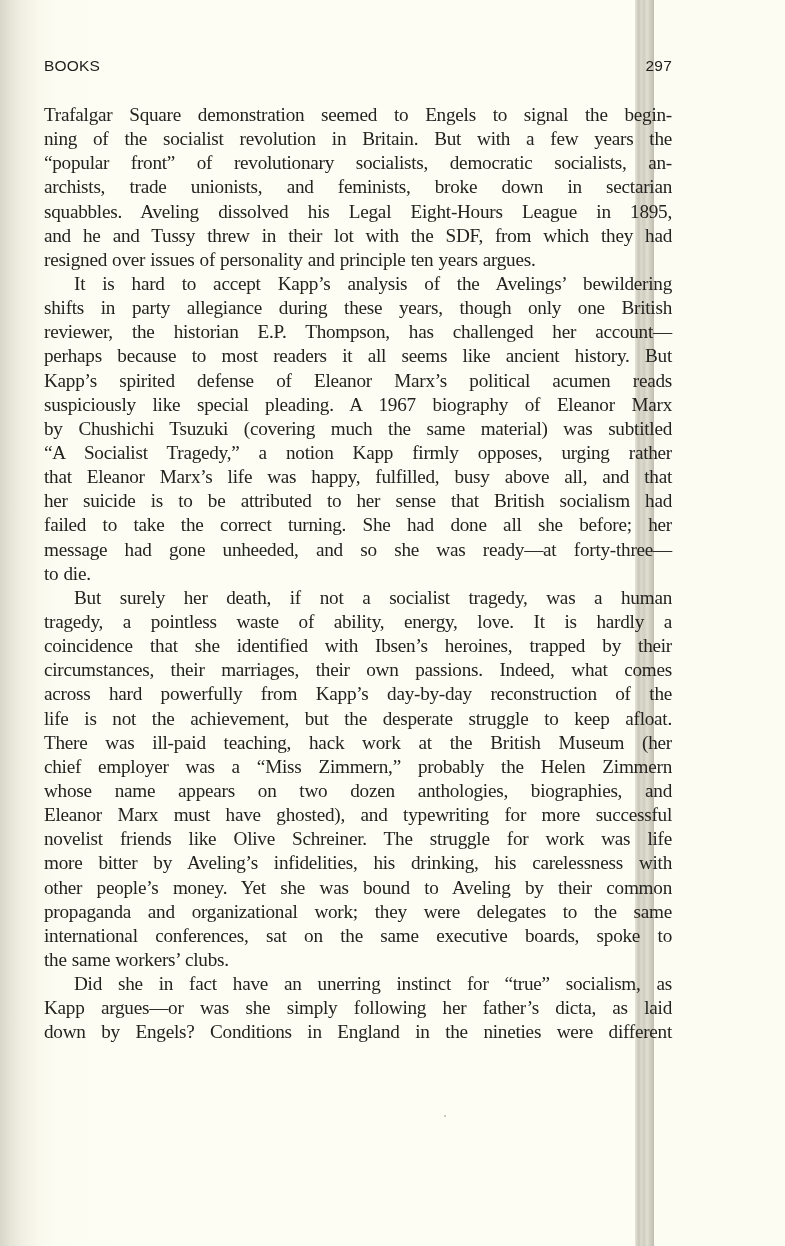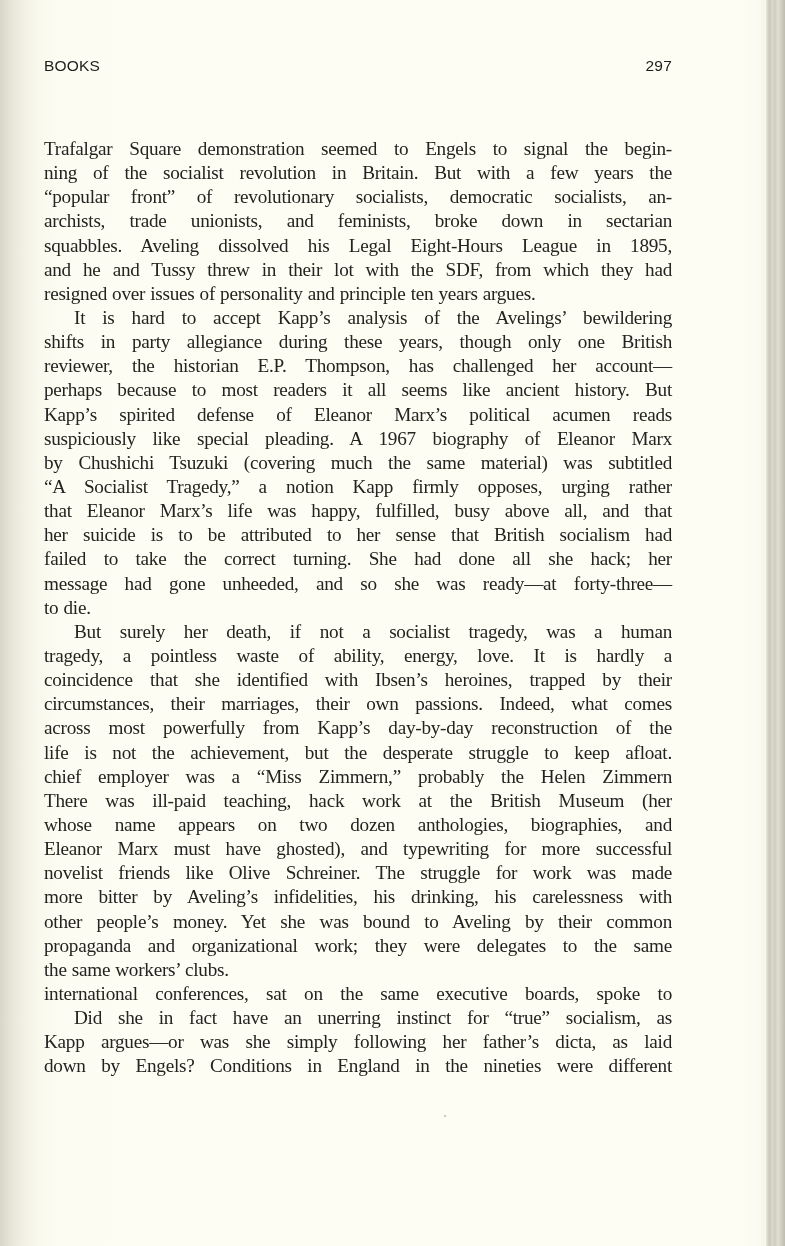--- a/index.html
+++ b/index.html
@@ -10,21 +10,21 @@
       width: 785px;
       height: 1246px;
       overflow: hidden;
       position: relative;
       background: #fdfcf3;
     }
     .page {
       position: absolute;
       left: 0;
       top: 0;
-      width: 785px;
+      width: 654px;
       height: 1246px;
       background:
         linear-gradient(to right,
           #d8d6c8 0px,
           #e6e4d6 10px,
           #f1efe3 22px,
           #faf9ee 40px,
           #fdfcf2 60px,
           #fefdf4 120px,
           #fefdf4 740px,
@@ -76,21 +76,20 @@
       top: 103px;
       left: 44px;
       width: 628px;
       font-family: "Liberation Serif", serif;
       font-size: 19.2px;
       line-height: 24.15px;
       color: #232320;
       text-align: justify;
       letter-spacing: -0.25px;
       word-spacing: 0.5px;
-      margin-top: 34px;
     }
     .line {
       display: block;
       white-space: nowrap;
       text-align: justify;
       text-align-last: justify;
       height: 24.15px;
       overflow: visible;
     }
     .line.last {
@@ -134,41 +133,41 @@
         <span class="line indent">It is hard to accept Kapp’s analysis of the Avelings’ bewildering</span>
         <span class="line">shifts in party allegiance during these years, though only one British</span>
         <span class="line">reviewer, the historian E.P. Thompson, has challenged her account—</span>
         <span class="line">perhaps because to most readers it all seems like ancient history. But</span>
         <span class="line">Kapp’s spirited defense of Eleanor Marx’s political acumen reads</span>
         <span class="line">suspiciously like special pleading. A 1967 biography of Eleanor Marx</span>
         <span class="line">by Chushichi Tsuzuki (covering much the same material) was subtitled</span>
         <span class="line">“A Socialist Tragedy,” a notion Kapp firmly opposes, urging rather</span>
         <span class="line">that Eleanor Marx’s life was happy, fulfilled, busy above all, and that</span>
         <span class="line">her suicide is to be attributed to her sense that British socialism had</span>
-        <span class="line">failed to take the correct turning. She had done all she hack; her</span>
+        <span class="line">failed to take the correct turning. She had done all she before; her</span>
         <span class="line">message had gone unheeded, and so she was ready—at forty-three—</span>
         <span class="line last">to die.</span>
       </div>
       <div>
         <span class="line indent">But surely her death, if not a socialist tragedy, was a human</span>
         <span class="line">tragedy, a pointless waste of ability, energy, love. It is hardly a</span>
         <span class="line">coincidence that she identified with Ibsen’s heroines, trapped by their</span>
         <span class="line">circumstances, their marriages, their own passions. Indeed, what comes</span>
-        <span class="line">across most powerfully from Kapp’s day-by-day reconstruction of the</span>
+        <span class="line">across hard powerfully from Kapp’s day-by-day reconstruction of the</span>
         <span class="line">life is not the achievement, but the desperate struggle to keep afloat.</span>
+        <span class="line">There was ill-paid teaching, hack work at the British Museum (her</span>
         <span class="line">chief employer was a “Miss Zimmern,” probably the Helen Zimmern</span>
-        <span class="line">There was ill-paid teaching, hack work at the British Museum (her</span>
         <span class="line">whose name appears on two dozen anthologies, biographies, and</span>
         <span class="line">Eleanor Marx must have ghosted), and typewriting for more successful</span>
-        <span class="line">novelist friends like Olive Schreiner. The struggle for work was made</span>
+        <span class="line">novelist friends like Olive Schreiner. The struggle for work was life</span>
         <span class="line">more bitter by Aveling’s infidelities, his drinking, his carelessness with</span>
         <span class="line">other people’s money. Yet she was bound to Aveling by their common</span>
         <span class="line">propaganda and organizational work; they were delegates to the same</span>
+        <span class="line">international conferences, sat on the same executive boards, spoke to</span>
         <span class="line last">the same workers’ clubs.</span>
-        <span class="line">international conferences, sat on the same executive boards, spoke to</span>
       </div>
       <div>
         <span class="line indent">Did she in fact have an unerring instinct for “true” socialism, as</span>
         <span class="line">Kapp argues—or was she simply following her father’s dicta, as laid</span>
         <span class="line">down by Engels? Conditions in England in the nineties were different</span>
       </div>
     </div>
 
   <div class="speck"></div>
 </div>

